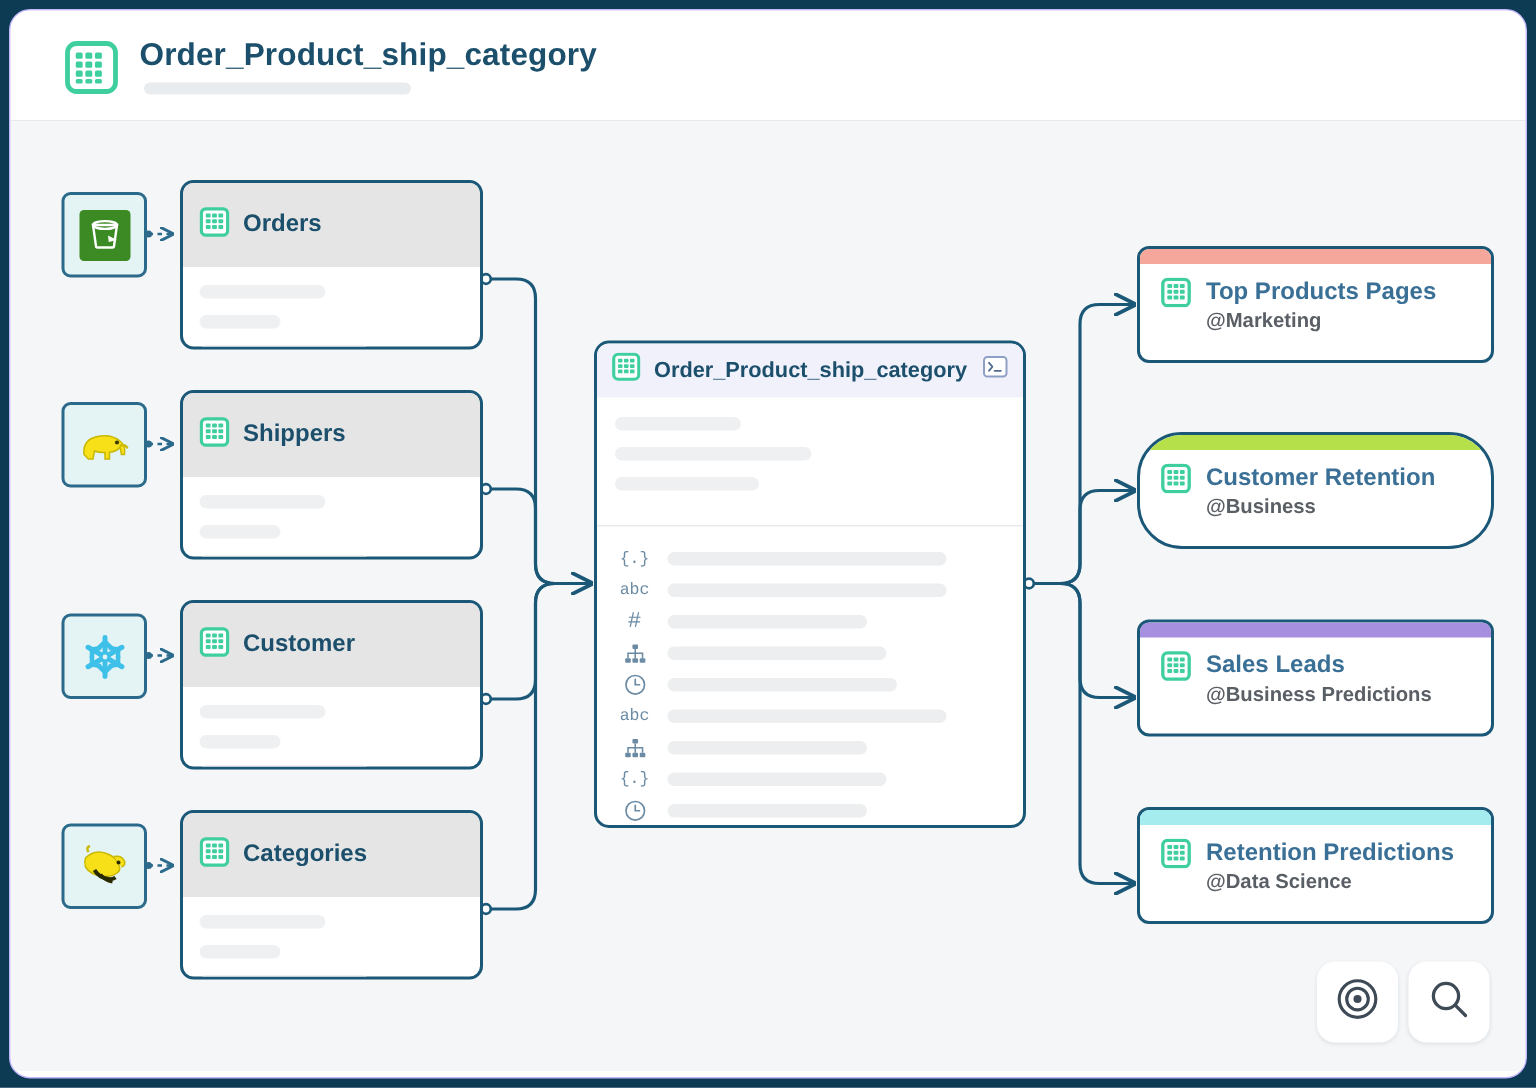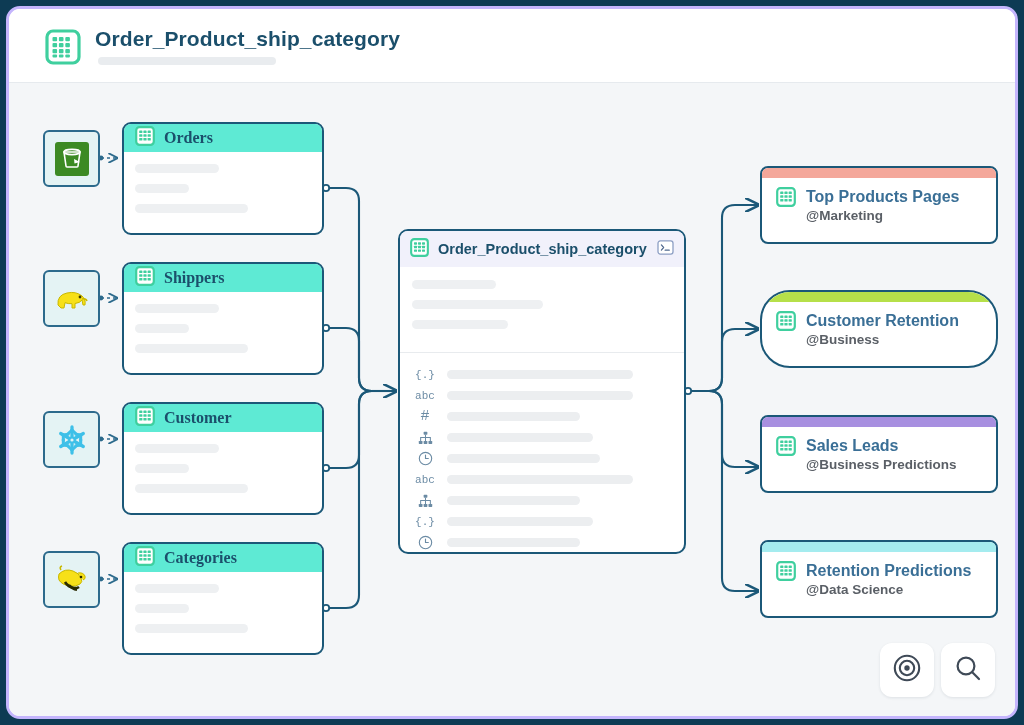--- a/index.html
+++ b/index.html
@@ -13,21 +13,21 @@
     font-family: "Liberation Sans", sans-serif;
   }
 
   .app-window {
     position: absolute;
     left: 6px;
     top: 6px;
     width: 1012px;
     height: 713px;
     background: #ffffff;
-    border: 3px solid #c4b5fd;
+    border: 1px solid #c4b5fd;
     border-radius: 14px;
     overflow: hidden;
   }
 
   
   .header {
     position: absolute;
     left: 0; top: 0;
     width: 100%;
     height: 74px;
@@ -97,27 +97,26 @@
   .tcard {
     position: absolute;
     width: 202px;
     height: 113px;
     background: #ffffff;
     border: 2px solid #1b5878;
     border-radius: 9px;
     overflow: hidden;
   }
   .tcard-head {
-    height: 28px;
-    background: #5eead4;
+    height: 56px;
+    background: #e5e5e5;
     display: flex;
     align-items: center;
     padding-left: 11px;
     gap: 9px;
-    font-family: Liberation Serif, serif;
   }
   .tcard-title {
     font-size: 16px;
     font-weight: 600;
     color: #1b4f6b;
     white-space: nowrap;
   }
   .tcard-body { padding: 12px 0 0 11px; }
   .skel {
     height: 9px;

